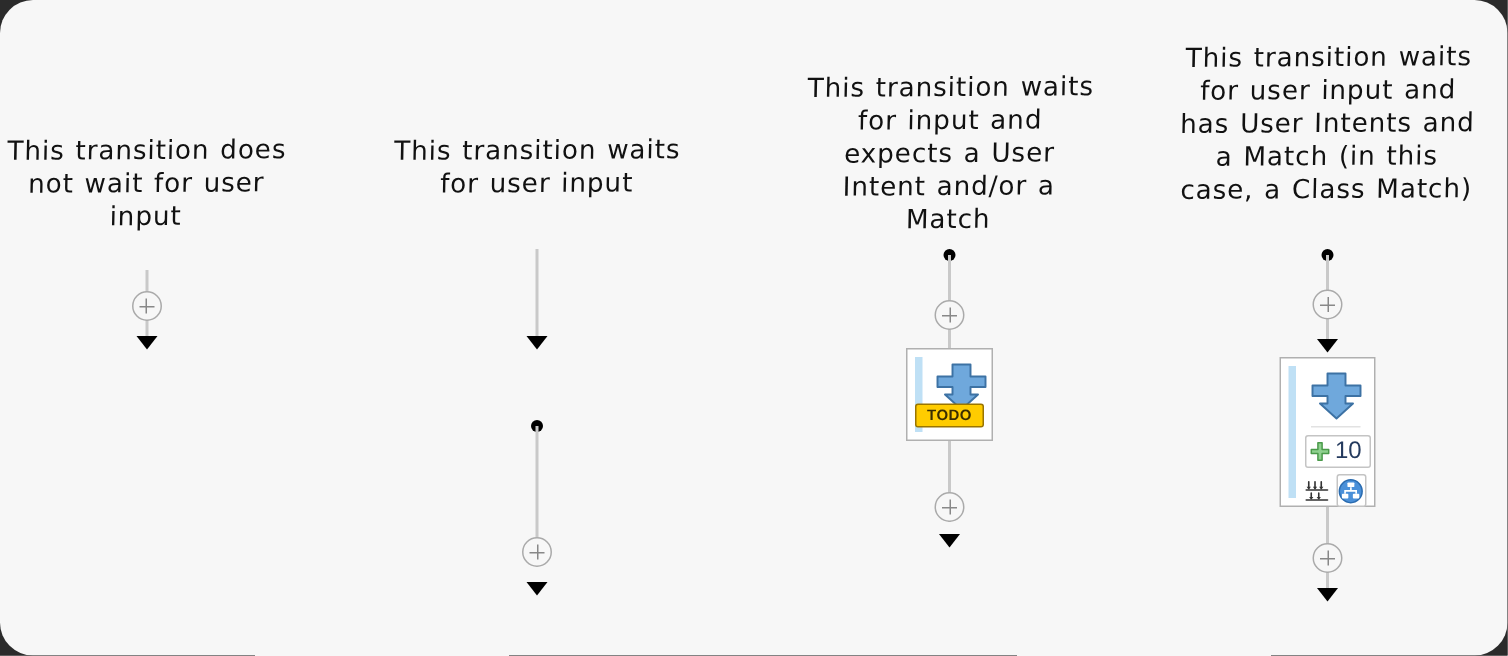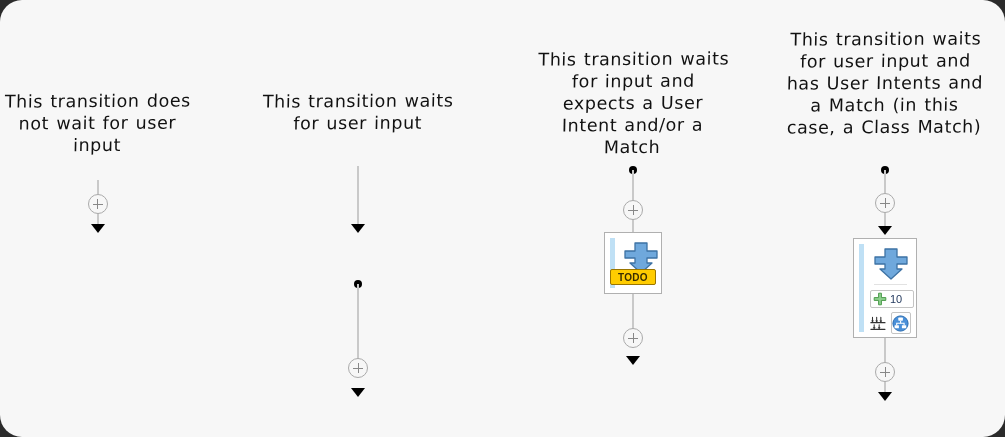--- a/index.html
+++ b/index.html
@@ -49,21 +49,21 @@
   .ibar{position:absolute;left:5px;top:5px;bottom:5px;width:5px;
         background:#bfe0f5;}
   .ibody{position:absolute;left:16px;right:5px;top:5px;bottom:5px;}
 
   .downarrow{width:40px;height:34px;margin:3px auto 0;display:block;}
   .divider{height:1px;background:#e2e2e2;margin:3px 4px 5px;}
 
   .chip{display:flex;align-items:center;gap:3px;border:1px solid #c4c4c4;
         background:#fff;border-radius:2px;padding:1px 5px 1px 2px;
         width:44px;box-sizing:border-box;margin:0 auto;}
-  .chipnum{font-size:11px;color:#243a5e;font-family:"Liberation Sans",sans-serif;}
+  .chipnum{font-size:16px;color:#243a5e;font-family:"Liberation Sans",sans-serif;}
 
   .iconrow{display:flex;align-items:center;justify-content:center;gap:4px;margin-top:4px;}
   .iconbox{border:1px solid #c4c4c4;background:#fff;border-radius:2px;
            width:22px;height:20px;display:flex;align-items:center;justify-content:center;}
 
   .todo{position:absolute;left:50%;margin-left:-23px;width:46px;height:16px;
         background:#fc0;border:1px solid #9a7500;box-sizing:border-box;
         border-radius:2px;display:flex;align-items:center;justify-content:center;}
   .todotxt{font-size:10px;font-weight:bold;color:#3a2e00;letter-spacing:.3px;
            font-family:"Liberation Sans",sans-serif;}

